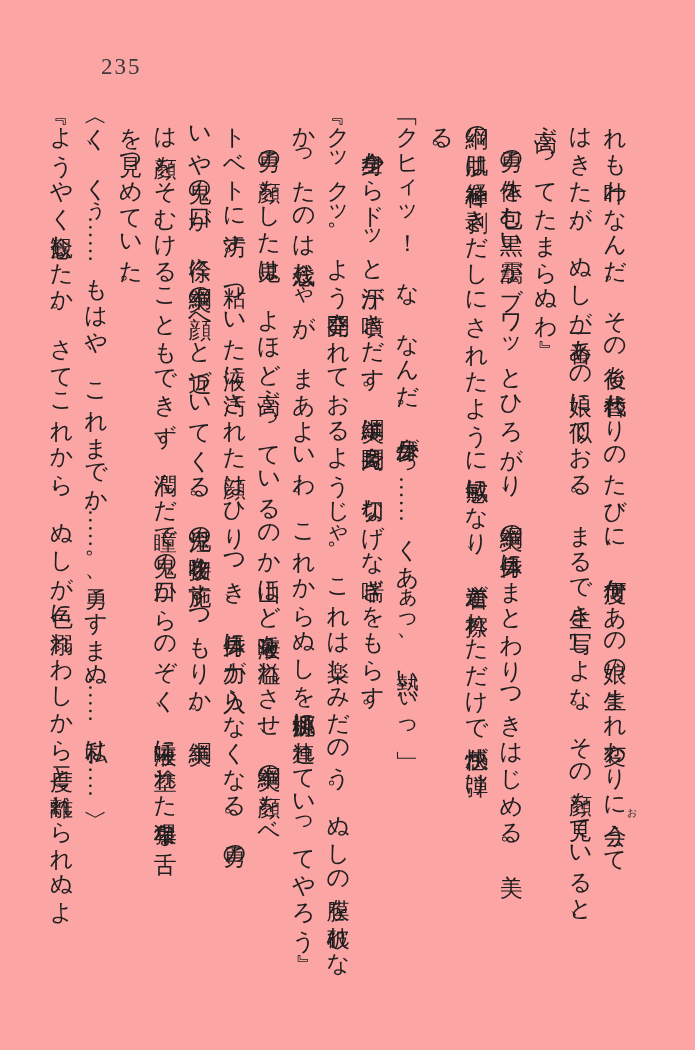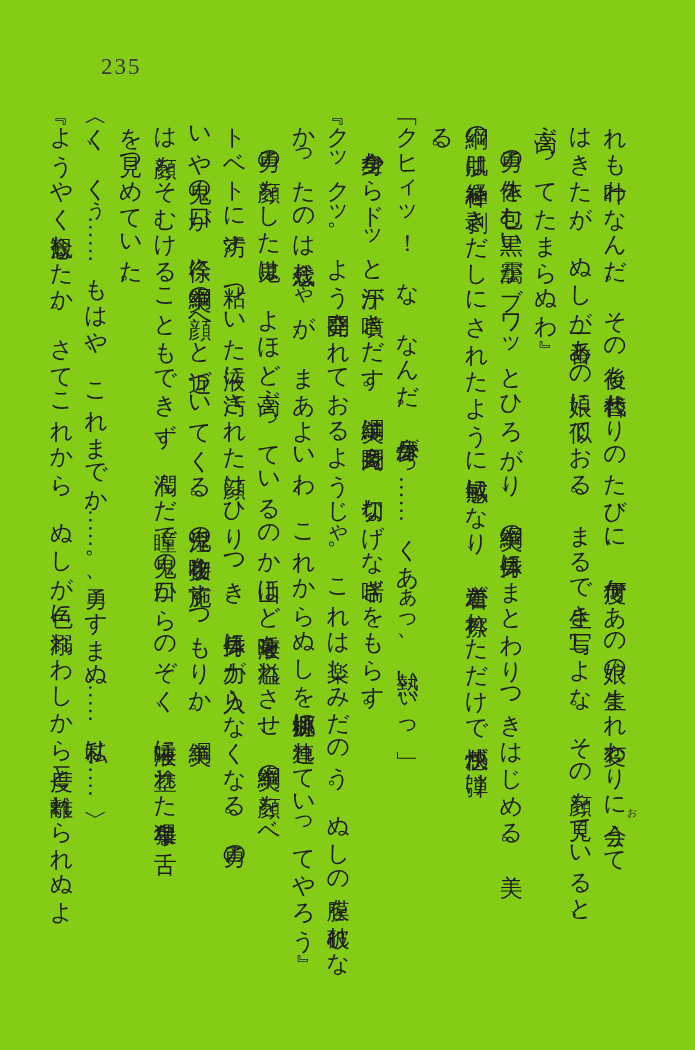--- a/index.html
+++ b/index.html
@@ -4,21 +4,21 @@
 <style>
   html, body {
     margin: 0;
     padding: 0;
     background: #fdfdfb;
   }
   .page {
     position: relative;
     width: 695px;
     height: 1050px;
-    background: #84cc16;
+    background: #fca5a5;
     overflow: hidden;
     font-family: "Liberation Serif", serif;
   }
   .page-number {
     position: absolute;
     top: 54px;
     left: 101px;
     font-size: 23px;
     color: #3a3a3a;
     letter-spacing: 2px;

